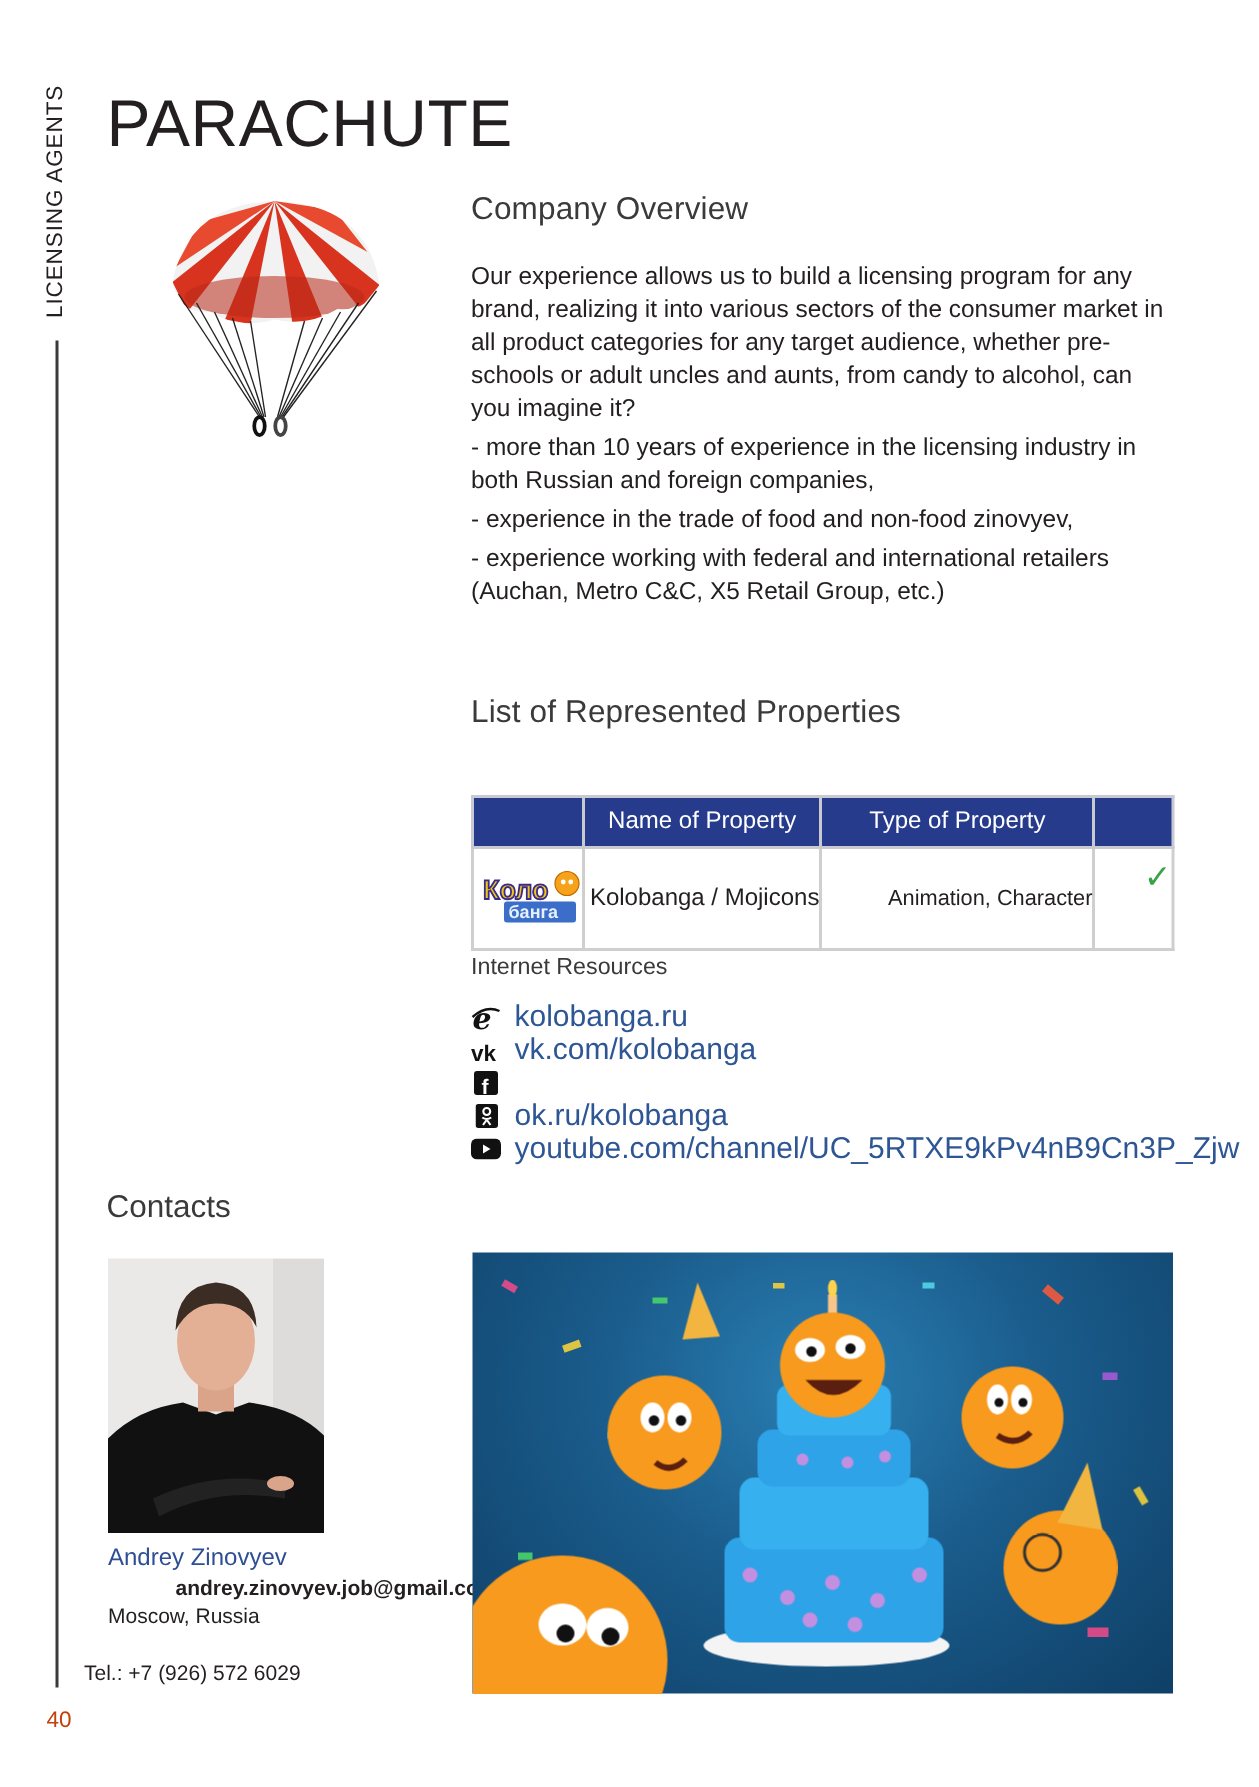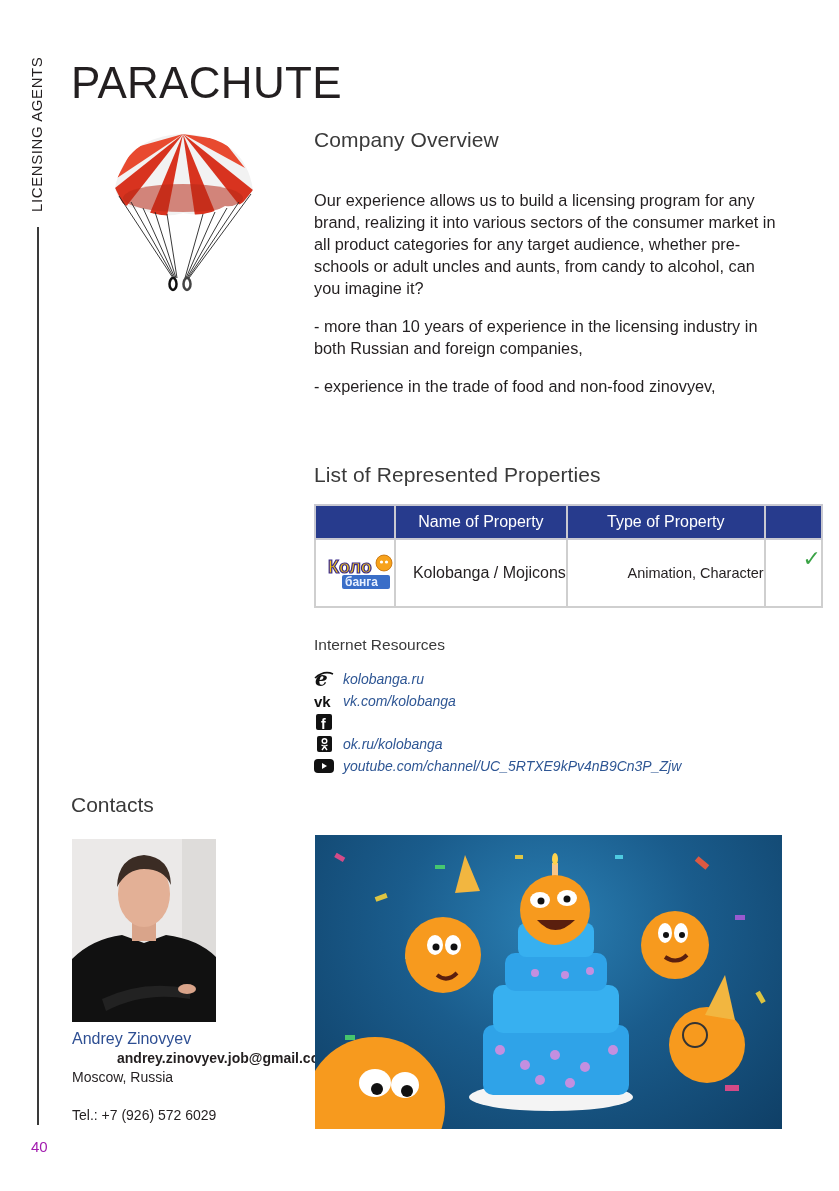--- a/index.html
+++ b/index.html
@@ -5,54 +5,54 @@
   * { box-sizing: border-box; margin: 0; padding: 0; }
   html, body { width: 839px; height: 1191px; background: #ffffff; }
   body { position: relative; font-family: "Liberation Sans", "DejaVu Sans", sans-serif; color: #231f20; overflow: hidden; }
 
   .side-label {
     position: absolute; left: 28px; top: 212px;
     transform: rotate(-90deg); transform-origin: left top;
     font-size: 15px; letter-spacing: 0.6px; color: #231f20; white-space: nowrap;
   }
   .side-line { position: absolute; left: 37px; top: 227px; width: 2px; height: 898px; background: #3a3a3a; }
-  .page-num { position: absolute; left: 31px; top: 1138px; font-size: 15px; color: #a21caf; }
+  .page-num { position: absolute; left: 31px; top: 1138px; font-size: 15px; color: #c2410c; }
 
   .title { position: absolute; left: 71px; top: 58px; font-size: 44px; font-weight: normal; letter-spacing: 0.3px; color: #231f20; }
 
   .parachute { position: absolute; left: 105px; top: 128px; width: 155px; height: 170px; }
 
   .col-right { position: absolute; left: 314px; width: 470px; }
   .h2 { font-size: 21px; font-weight: normal; color: #3a3a3a; letter-spacing: 0.1px; }
   .overview-title { top: 128px; }
   .overview-body { top: 173px; font-size: 16.3px; line-height: 22px; color: #231f20; }
-  .overview-body p { margin-bottom: 4px; margin-top: 16px; }
+  .overview-body p { margin-bottom: 4px; }
 
   .props-title { top: 463px; }
 
-  table.props { position: absolute; left: 314px; top: 504px; width: 509px; border-collapse: collapse; }
+  table.props { position: absolute; left: 314px; top: 530px; width: 469px; border-collapse: collapse; }
   table.props th { background: #273b8d; color: #ffffff; font-weight: normal; font-size: 16px; height: 34px; border: 2px solid #c9c9d1; }
   table.props td { border: 2px solid #cfcfcf; height: 68px; text-align: right; vertical-align: middle; font-size: 16px; color: #231f20; }
   table.props td.type { font-size: 14.5px; }
   table.props td.check { vertical-align: top; padding-top: 6px; color: #3aa346; font-size: 22px; }
 
   .logo-kolo { display: inline-block; width: 68px; height: 40px; position: relative; }
 
   .res-title { position: absolute; left: 314px; top: 636px; font-size: 15.5px; color: #3a3a3a; }
   .res-list { position: absolute; left: 314px; top: 668px; list-style: none; }
   .res-list li { height: 21.8px; display: flex; align-items: center; }
   .res-icon { width: 20px; height: 18px; margin-right: 9px; display: inline-flex; align-items: center; justify-content: center; }
-  .res-link { color: #2e5694; font-size: 14px; text-decoration: none; font-style: italic; }
+  .res-link { color: #2e5694; font-size: 20px; text-decoration: none; }
 
   .contacts-title { position: absolute; left: 71px; top: 793px; font-size: 21px; color: #3a3a3a; }
   .photo { position: absolute; left: 72px; top: 839px; width: 144px; height: 183px; overflow: hidden; background: #ecebea; }
   .c-name { position: absolute; left: 72px; top: 1030px; font-size: 16px; color: #2e4f93; }
   .c-email { position: absolute; left: 72px; top: 1050px; font-size: 14px; font-weight: bold; color: #231f20; margin-left: 45px; }
   .c-city { position: absolute; left: 72px; top: 1069px; font-size: 14px; color: #231f20; }
-  .c-tel { position: absolute; left: 72px; top: 1107px; font-size: 14px; color: #231f20; }
+  .c-tel { position: absolute; left: 56px; top: 1107px; font-size: 14px; color: #231f20; }
 
   .party { position: absolute; left: 315px; top: 835px; width: 467px; height: 294px; overflow: hidden;
     background: radial-gradient(ellipse at 50% 30%, #2a7fb3 0%, #1a5c8c 45%, #0f3f66 100%); }
 </style>
 </head>
 <body>
 
 <div class="side-label">LICENSING AGENTS</div>
 <div class="side-line"></div>
 <div class="page-num">40</div>
@@ -89,20 +89,21 @@
   </g>
   <ellipse cx="68" cy="156" rx="3.5" ry="6" fill="none" stroke="#111" stroke-width="2.5"></ellipse>
   <ellipse cx="82" cy="156" rx="3.5" ry="6" fill="none" stroke="#444" stroke-width="2.5"></ellipse>
 </svg>
 
 <h2 class="col-right h2 overview-title">Company Overview</h2>
 <div class="col-right overview-body">
   <p>Our experience allows us to build a licensing program for any brand, realizing it into various sectors of the consumer market in all product categories for any target audience, whether pre-schools or adult uncles and aunts, from candy to alcohol, can you imagine it?</p>
   <p>- more than 10 years of experience in the licensing industry in both Russian and foreign companies,</p>
   <p>- experience in the trade of food and non-food zinovyev,</p>
+  <p>- experience working with federal and international retailers (Auchan, Metro C&amp;C, X5 Retail Group, etc.)</p>
 </div>
 
 <h2 class="col-right h2 props-title">List of Represented Properties</h2>
 <table class="props">
   <colgroup>
     <col style="width:74px">
       <col style="width:159px">
       <col style="width:183px">
       <col style="width:53px">
   </colgroup>

